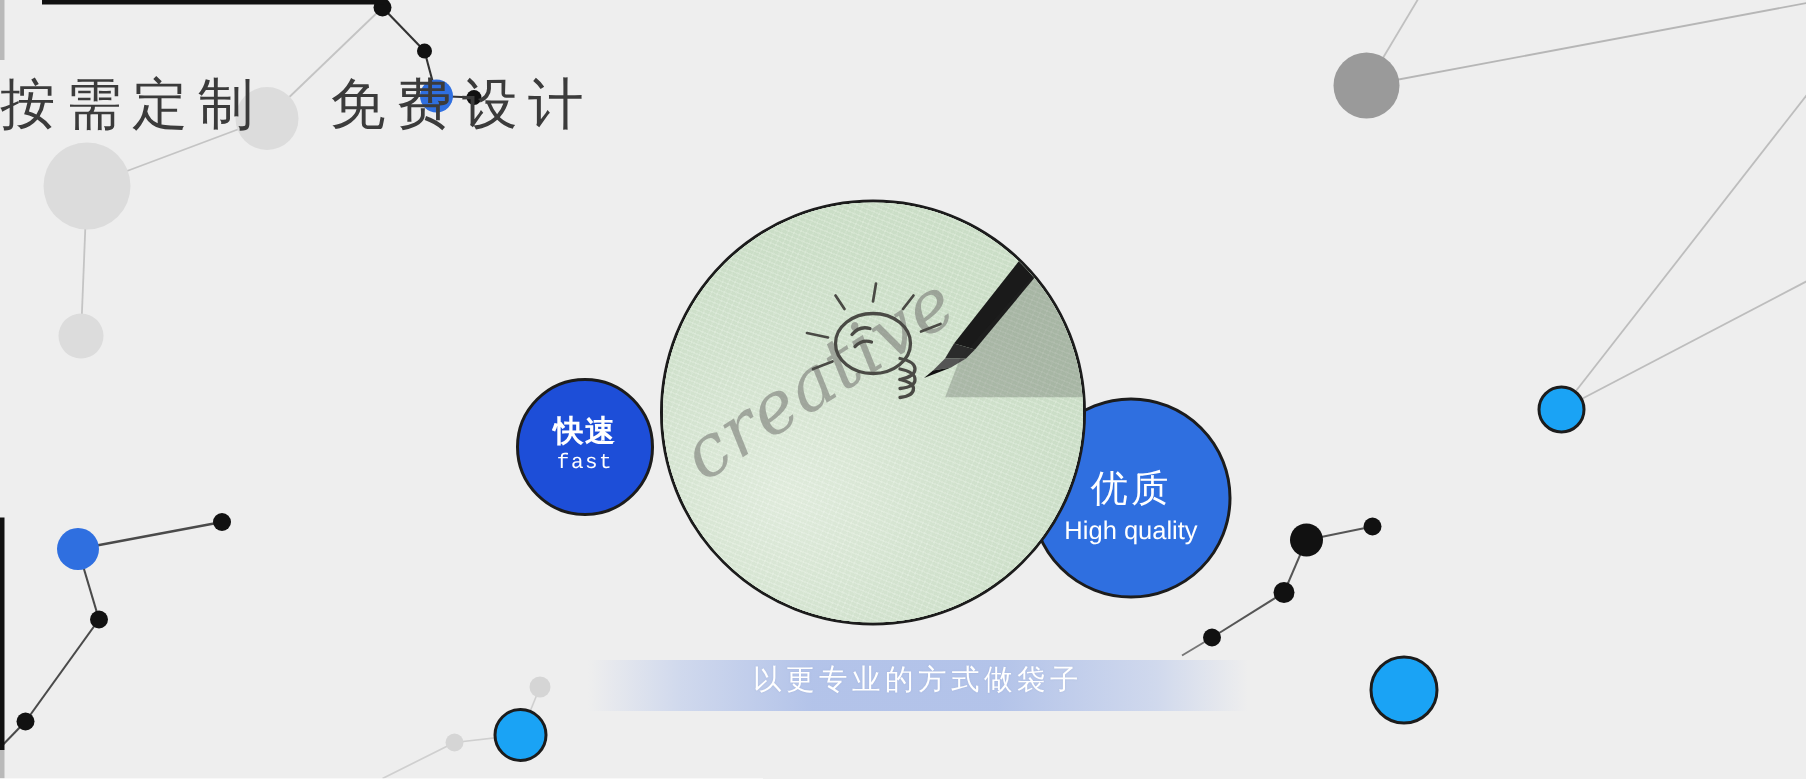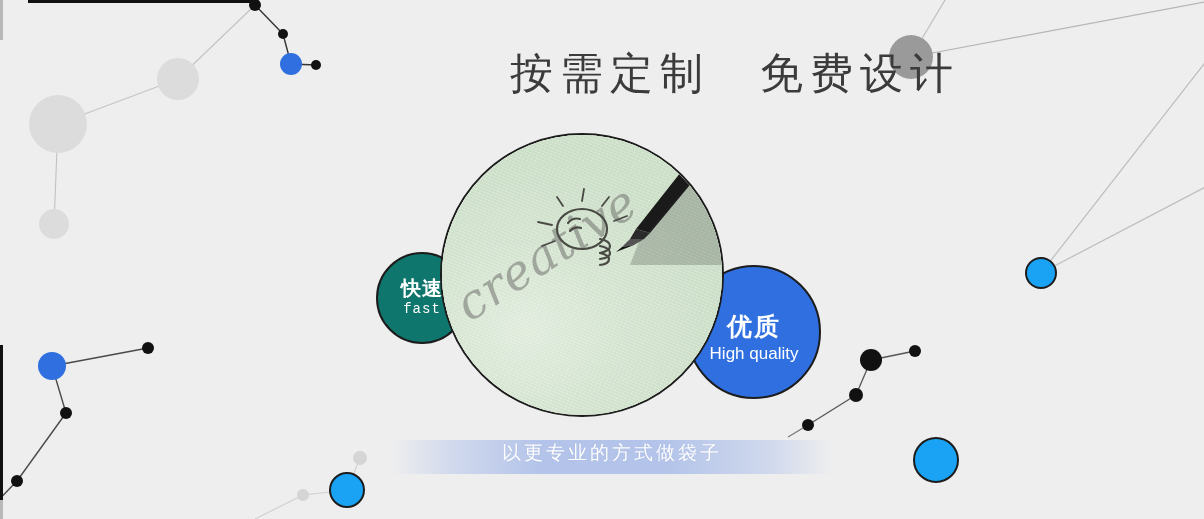--- a/index.html
+++ b/index.html
@@ -16,22 +16,22 @@
   .edge-bar{position:absolute;background:#111111;}
   #bar-top{left:28px;top:0px;width:228px;height:3px;}
   #bar-left{left:0px;top:345px;width:3px;height:155px;}
   .edge-sliver{position:absolute;background:#b9b9b9;}
   #sliver-left-top{left:0px;top:0px;width:3px;height:40px;}
   #sliver-left-bottom{left:0px;top:500px;width:3px;height:19px;}
 
   
   #headline{
     position:absolute;left:0;top:45px;width:960px;
-    text-align:right;
-    font-size:43px;
+    text-align:left;
+    font-size:37px;
     letter-spacing:7px;
     color:#3b3b3b;
     font-weight:400;
     white-space:pre;
   }
 
   
   #photo-circle{
     position:absolute;left:440px;top:133px;width:284px;height:284px;
     border-radius:50%;
@@ -72,32 +72,32 @@
   
   .badge{
     position:absolute;border-radius:50%;
     display:flex;flex-direction:column;
     align-items:center;justify-content:center;
     color:#ffffff;text-align:center;
     border:2px solid #1c1c1c;
     box-sizing:border-box;
   }
   #badge-fast{
-    left:376px;top:252px;width:92px;height:92px;
-    background:#0f766e;
+    left:344px;top:252px;width:92px;height:92px;
+    background:#1d4ed8;
     z-index:3;
   }
   #badge-fast .cn{font-size:20px;font-weight:700;line-height:1.1;letter-spacing:1px;}
   #badge-fast .en{font-size:14px;line-height:1.5;letter-spacing:1px;font-family:Liberation Mono, monospace;}
   #badge-quality{
     left:687px;top:265px;width:134px;height:134px;
     background:#2f6fe0;
     z-index:4;
   }
-  #badge-quality .cn{font-size:25px;font-weight:700;line-height:1.15;letter-spacing:2px;margin-top:14px;}
+  #badge-quality .cn{font-size:25px;font-weight:400;line-height:1.15;letter-spacing:2px;margin-top:14px;}
   #badge-quality .en{font-size:17px;line-height:1.5;}
 
   
   #slogan-bar{
     position:absolute;left:392px;top:440px;width:440px;height:34px;
     background:linear-gradient(to right,
       rgba(190,205,238,0) 0%,
       rgba(183,199,236,.55) 14%,
       rgba(176,193,233,.95) 34%,
       rgba(176,193,233,.95) 62%,

